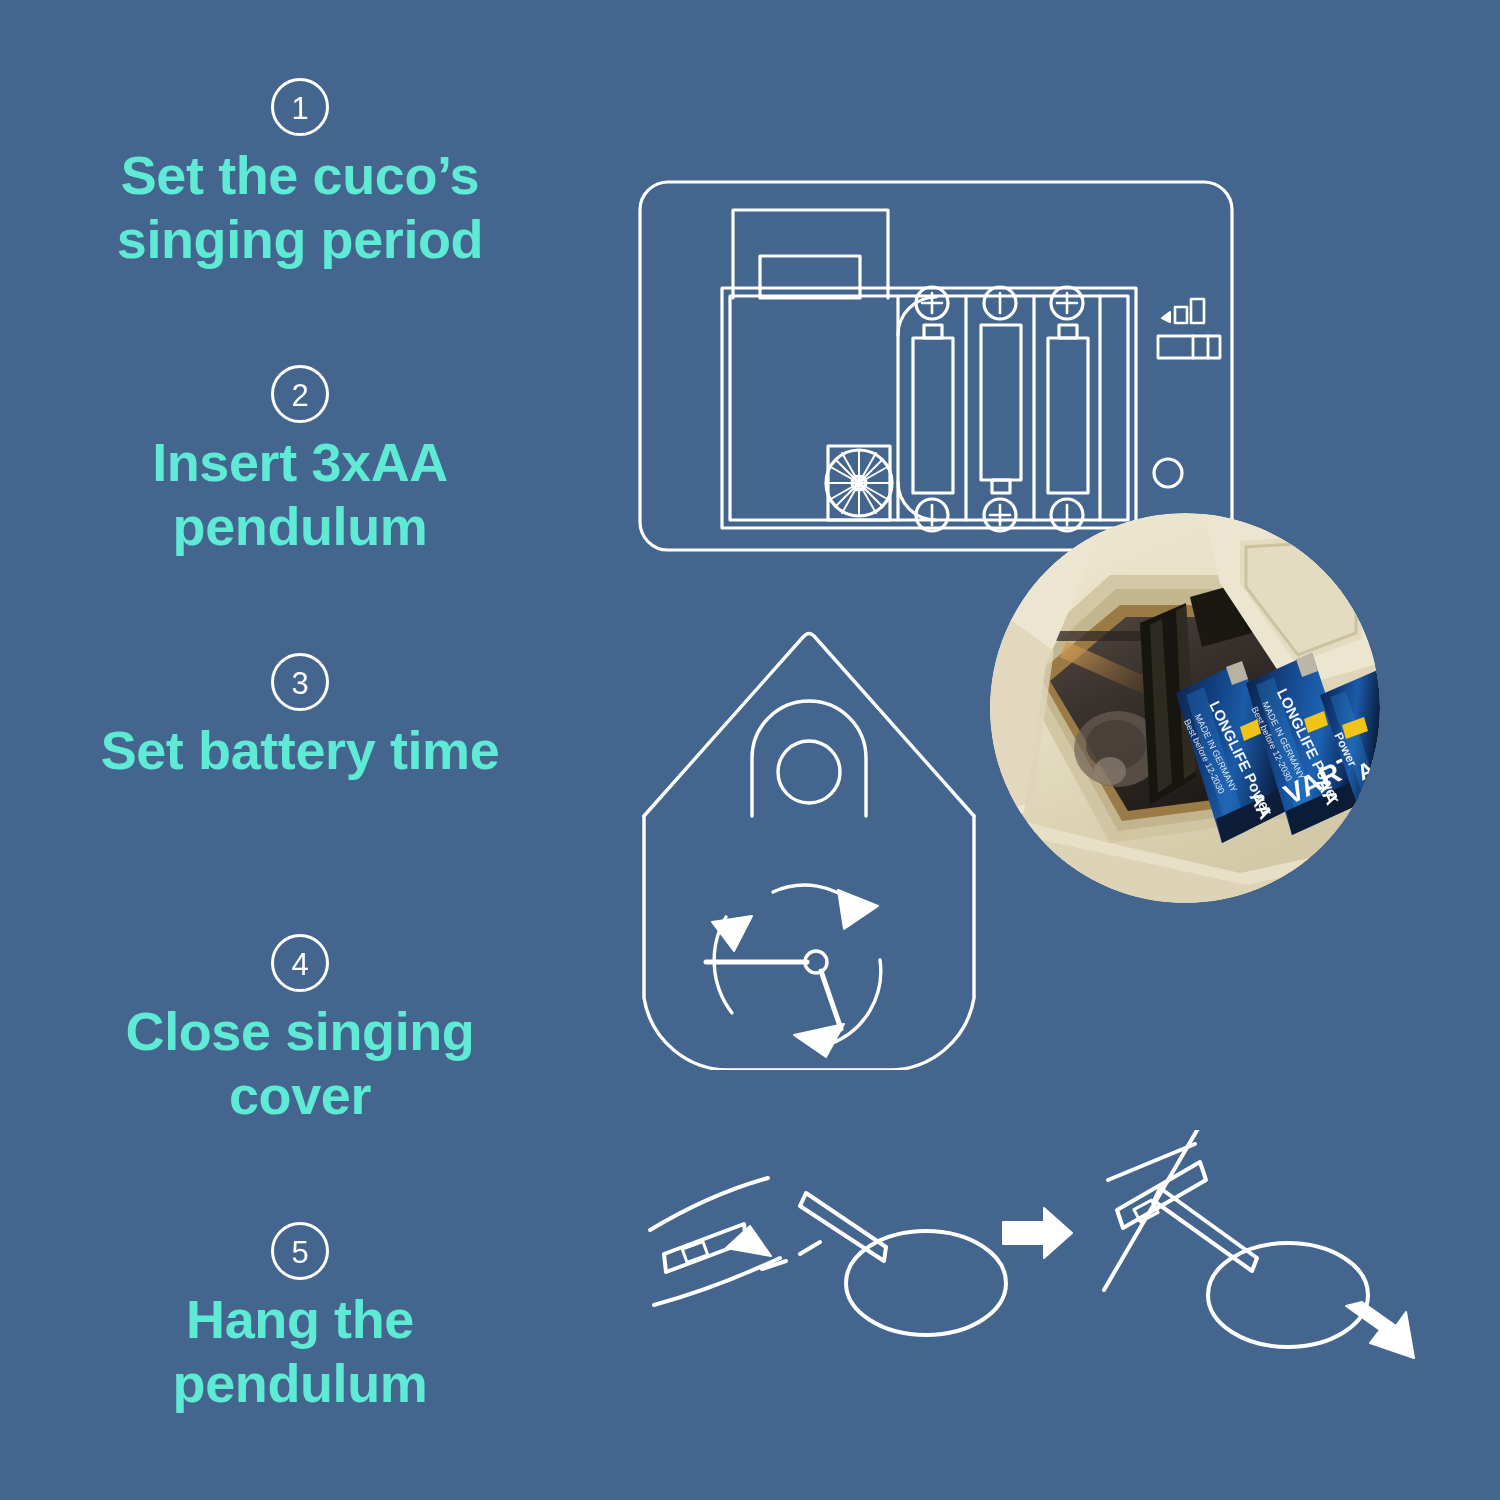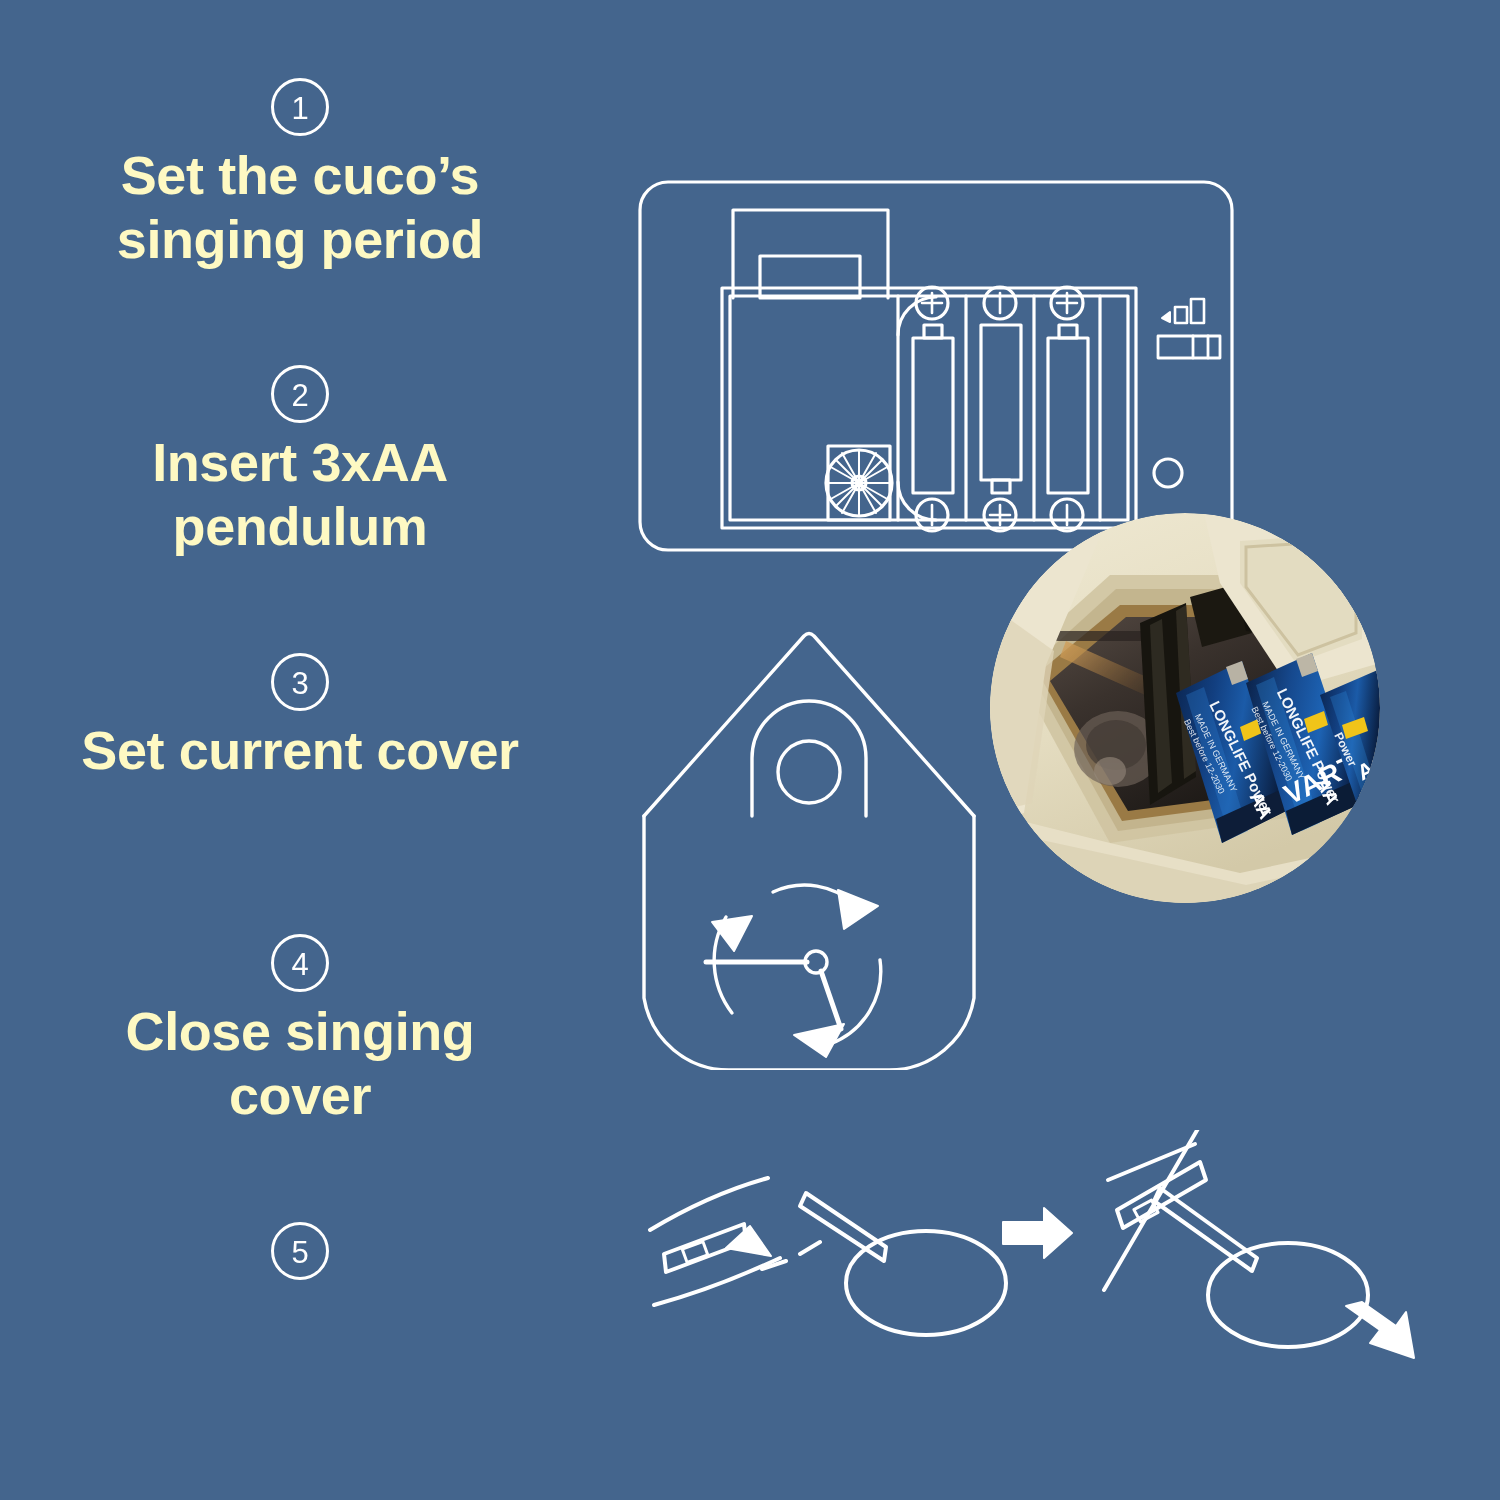--- a/index.html
+++ b/index.html
@@ -39,21 +39,21 @@
     border-radius: 50%;
     margin: 0 auto 8px auto;
     color: #ffffff;
     font-size: 31px;
     font-weight: normal;
     line-height: 56px;
     text-align: center;
     box-sizing: border-box;
   }
   .step-text {
-    color: #fef9c3;
+    color: #5eead4;
     font-size: 54px;
     font-weight: bold;
     line-height: 1.18;
     letter-spacing: -0.4px;
     padding: 0 60px;
     box-sizing: border-box;
   }
 
   
   #art-column {
@@ -92,30 +92,31 @@
       <div class="step-text">Set the cuco’s singing period</div>
     </div>
 
     <div class="step" style="top:365px;">
       <div class="step-badge">2</div>
       <div class="step-text">Insert 3xAA pendulum</div>
     </div>
 
     <div class="step" style="top:653px;">
       <div class="step-badge">3</div>
-      <div class="step-text">Set current cover</div>
+      <div class="step-text">Set battery time</div>
     </div>
 
     <div class="step" style="top:934px;">
       <div class="step-badge">4</div>
       <div class="step-text">Close singing cover</div>
     </div>
 
     <div class="step" style="top:1222px;">
       <div class="step-badge">5</div>
+      <div class="step-text">Hang the pendulum</div>
     </div>
 
   </div>
 
   <div id="art-column">
 
     <svg class="art-svg" style="left:30px; top:170px;" width="620" height="400" viewBox="0 0 620 400">
       <g fill="none" stroke="#ffffff" stroke-width="3.2" stroke-linejoin="round" stroke-linecap="round">
 
         <rect x="10" y="12" width="592" height="368" rx="28" ry="28"></rect>

